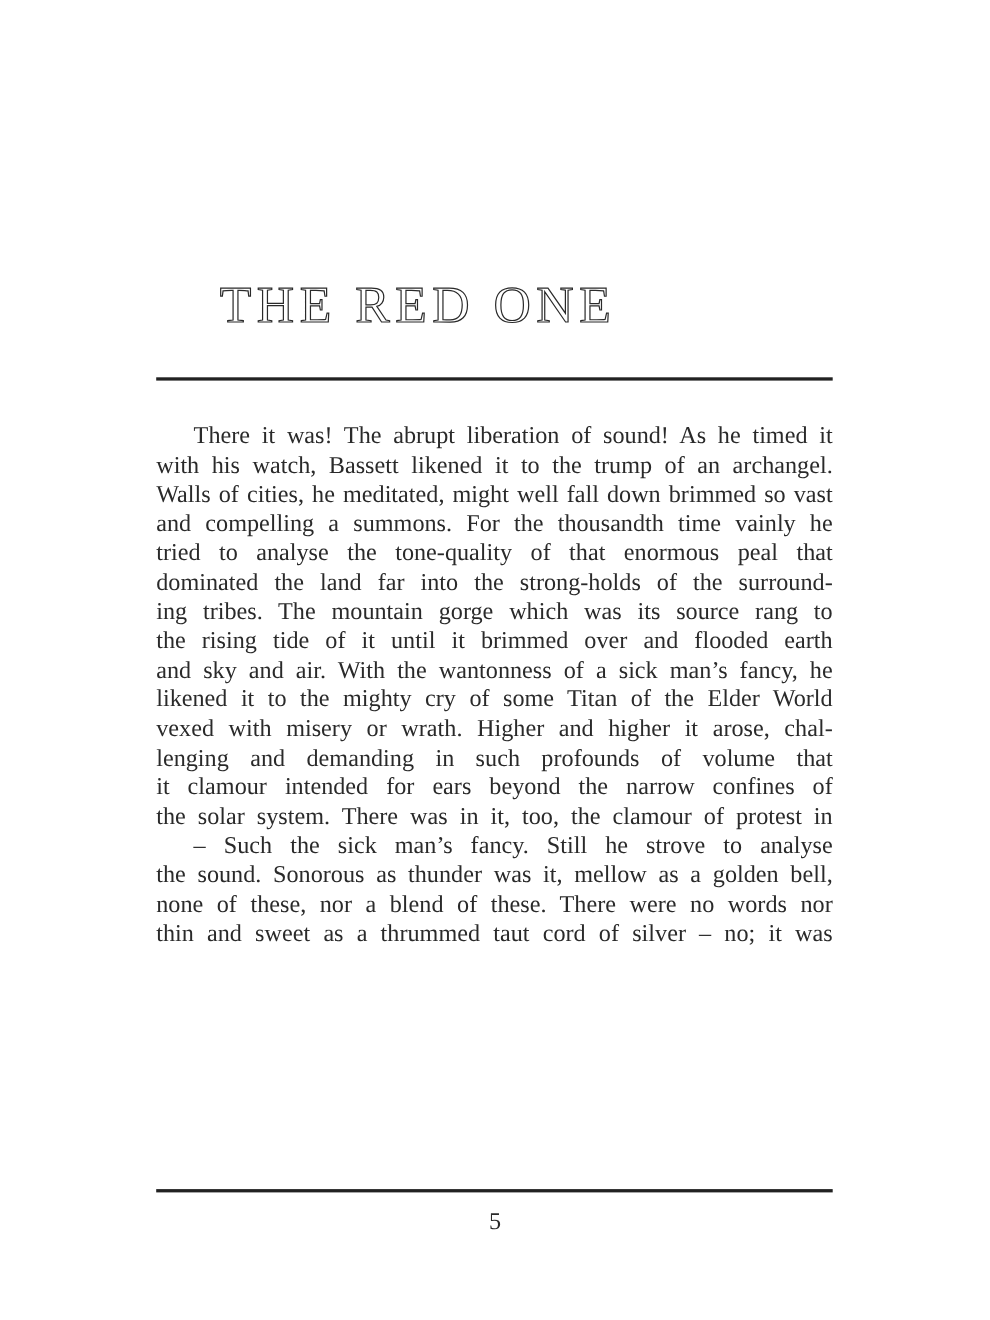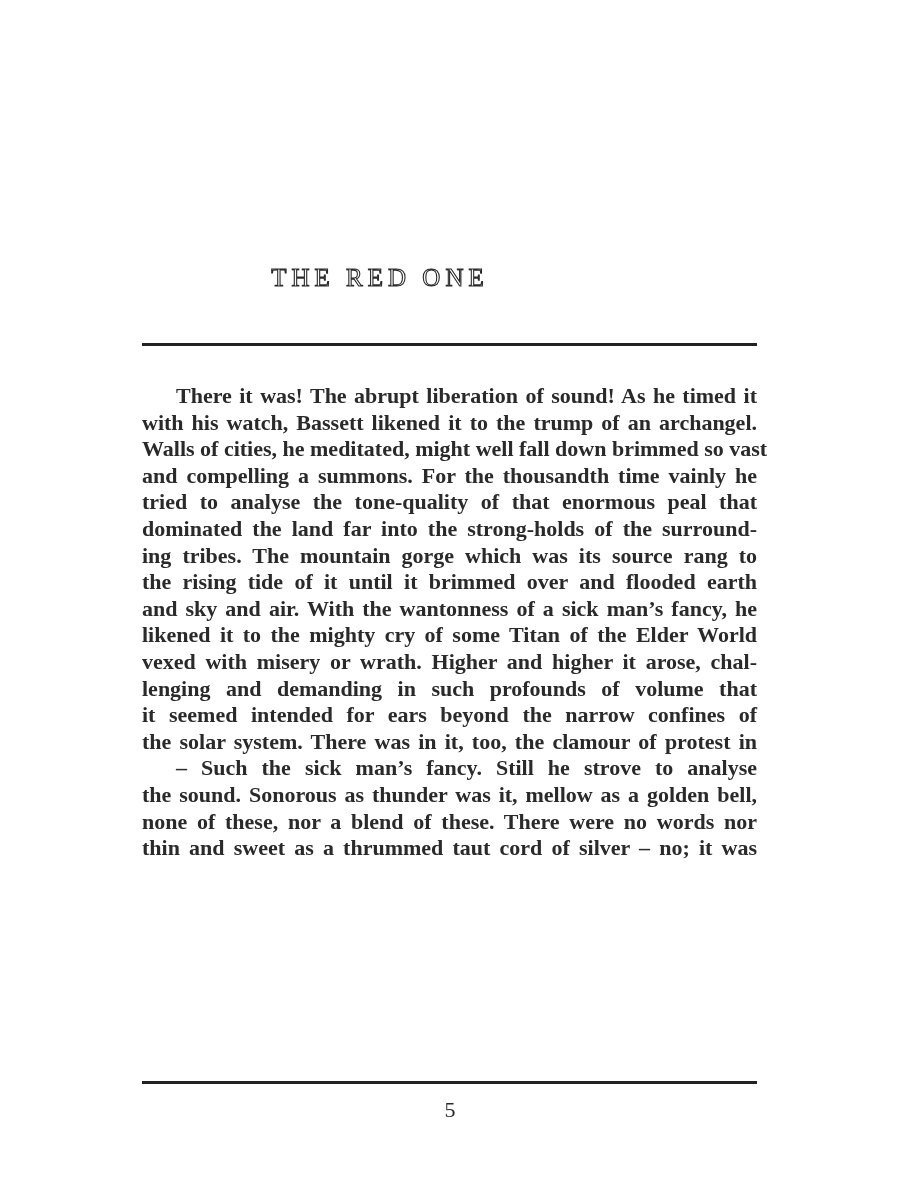--- a/index.html
+++ b/index.html
@@ -2,38 +2,38 @@
 <html><head>
   <meta charset="utf-8">
   <style>
     html, body { margin: 0; padding: 0; background: #ffffff; }
     body { width: 900px; height: 1200px; position: relative; overflow: hidden; }
     .page { position: absolute; left: 0; top: 0; width: 900px; height: 1200px; background: #ffffff; }
     .title {
       position: absolute; left: 0; top: 258px; width: 760px;
       text-align: center;
       font-family: "Liberation Serif", "DejaVu Serif", serif;
-      font-size: 25px; letter-spacing: 5px; font-weight: normal;
+      font-size: 47px; letter-spacing: 5px; font-weight: normal;
       color: #ffffff;
       -webkit-text-stroke: 1.1px #2a2a2a;
       line-height: 40px;
     }
     .rule {
       position: absolute; left: 142px; width: 615px; height: 2.5px; background: #222222;
     }
     .rule.top { top: 343px; }
     .rule.bottom { top: 1081px; }
     .body-text {
       position: absolute; left: 142px; top: 383px; width: 615px;
       font-family: "Liberation Serif", "DejaVu Serif", serif;
       font-size: 22px; line-height: 26.6px; color: #2a2a2a;
       text-align: justify;
       hyphens: manual;
     }
-    .line { display: block; text-align: justify; text-align-last: justify; white-space: nowrap; font-weight: bold; }
+    .line { display: block; text-align: justify; text-align-last: justify; white-space: nowrap; }
     .line.last { text-align-last: left; }
     .line.indent { padding-left: 34px; }
     .page-number {
       position: absolute; left: 0; top: 1097px; width: 900px; text-align: center;
       font-family: "Liberation Serif", "DejaVu Serif", serif;
       font-size: 22px; color: #2a2a2a; line-height: 26px;
     }
   </style>
 </head>
 <body>
@@ -49,21 +49,21 @@
     <span class="line">Walls of cities, he meditated, might well fall down brimmed so vast</span>
     <span class="line">and compelling a summons. For the thousandth time vainly he</span>
     <span class="line">tried to analyse the tone-quality of that enormous peal that</span>
     <span class="line">dominated the land far into the strong-holds of the surround-</span>
     <span class="line">ing tribes. The mountain gorge which was its source rang to</span>
     <span class="line">the rising tide of it until it brimmed over and flooded earth</span>
     <span class="line">and sky and air. With the wantonness of a sick man’s fancy, he</span>
     <span class="line">likened it to the mighty cry of some Titan of the Elder World</span>
     <span class="line">vexed with misery or wrath. Higher and higher it arose, chal-</span>
     <span class="line">lenging and demanding in such profounds of volume that</span>
-    <span class="line">it seemed intended for ears beyond the narrow confines of</span>
+    <span class="line">it clamour intended for ears beyond the narrow confines of</span>
     <span class="line">the solar system. There was in it, too, the clamour of protest in</span>
     <span class="line indent">– Such the sick man’s fancy. Still he strove to analyse</span>
     <span class="line">the sound. Sonorous as thunder was it, mellow as a golden bell,</span>
     <span class="line">none of these, nor a blend of these. There were no words nor</span>
     <span class="line">thin and sweet as a thrummed taut cord of silver – no; it was</span>
   </div>
 
   <div class="rule bottom"></div>
 
   <div class="page-number">5</div>

